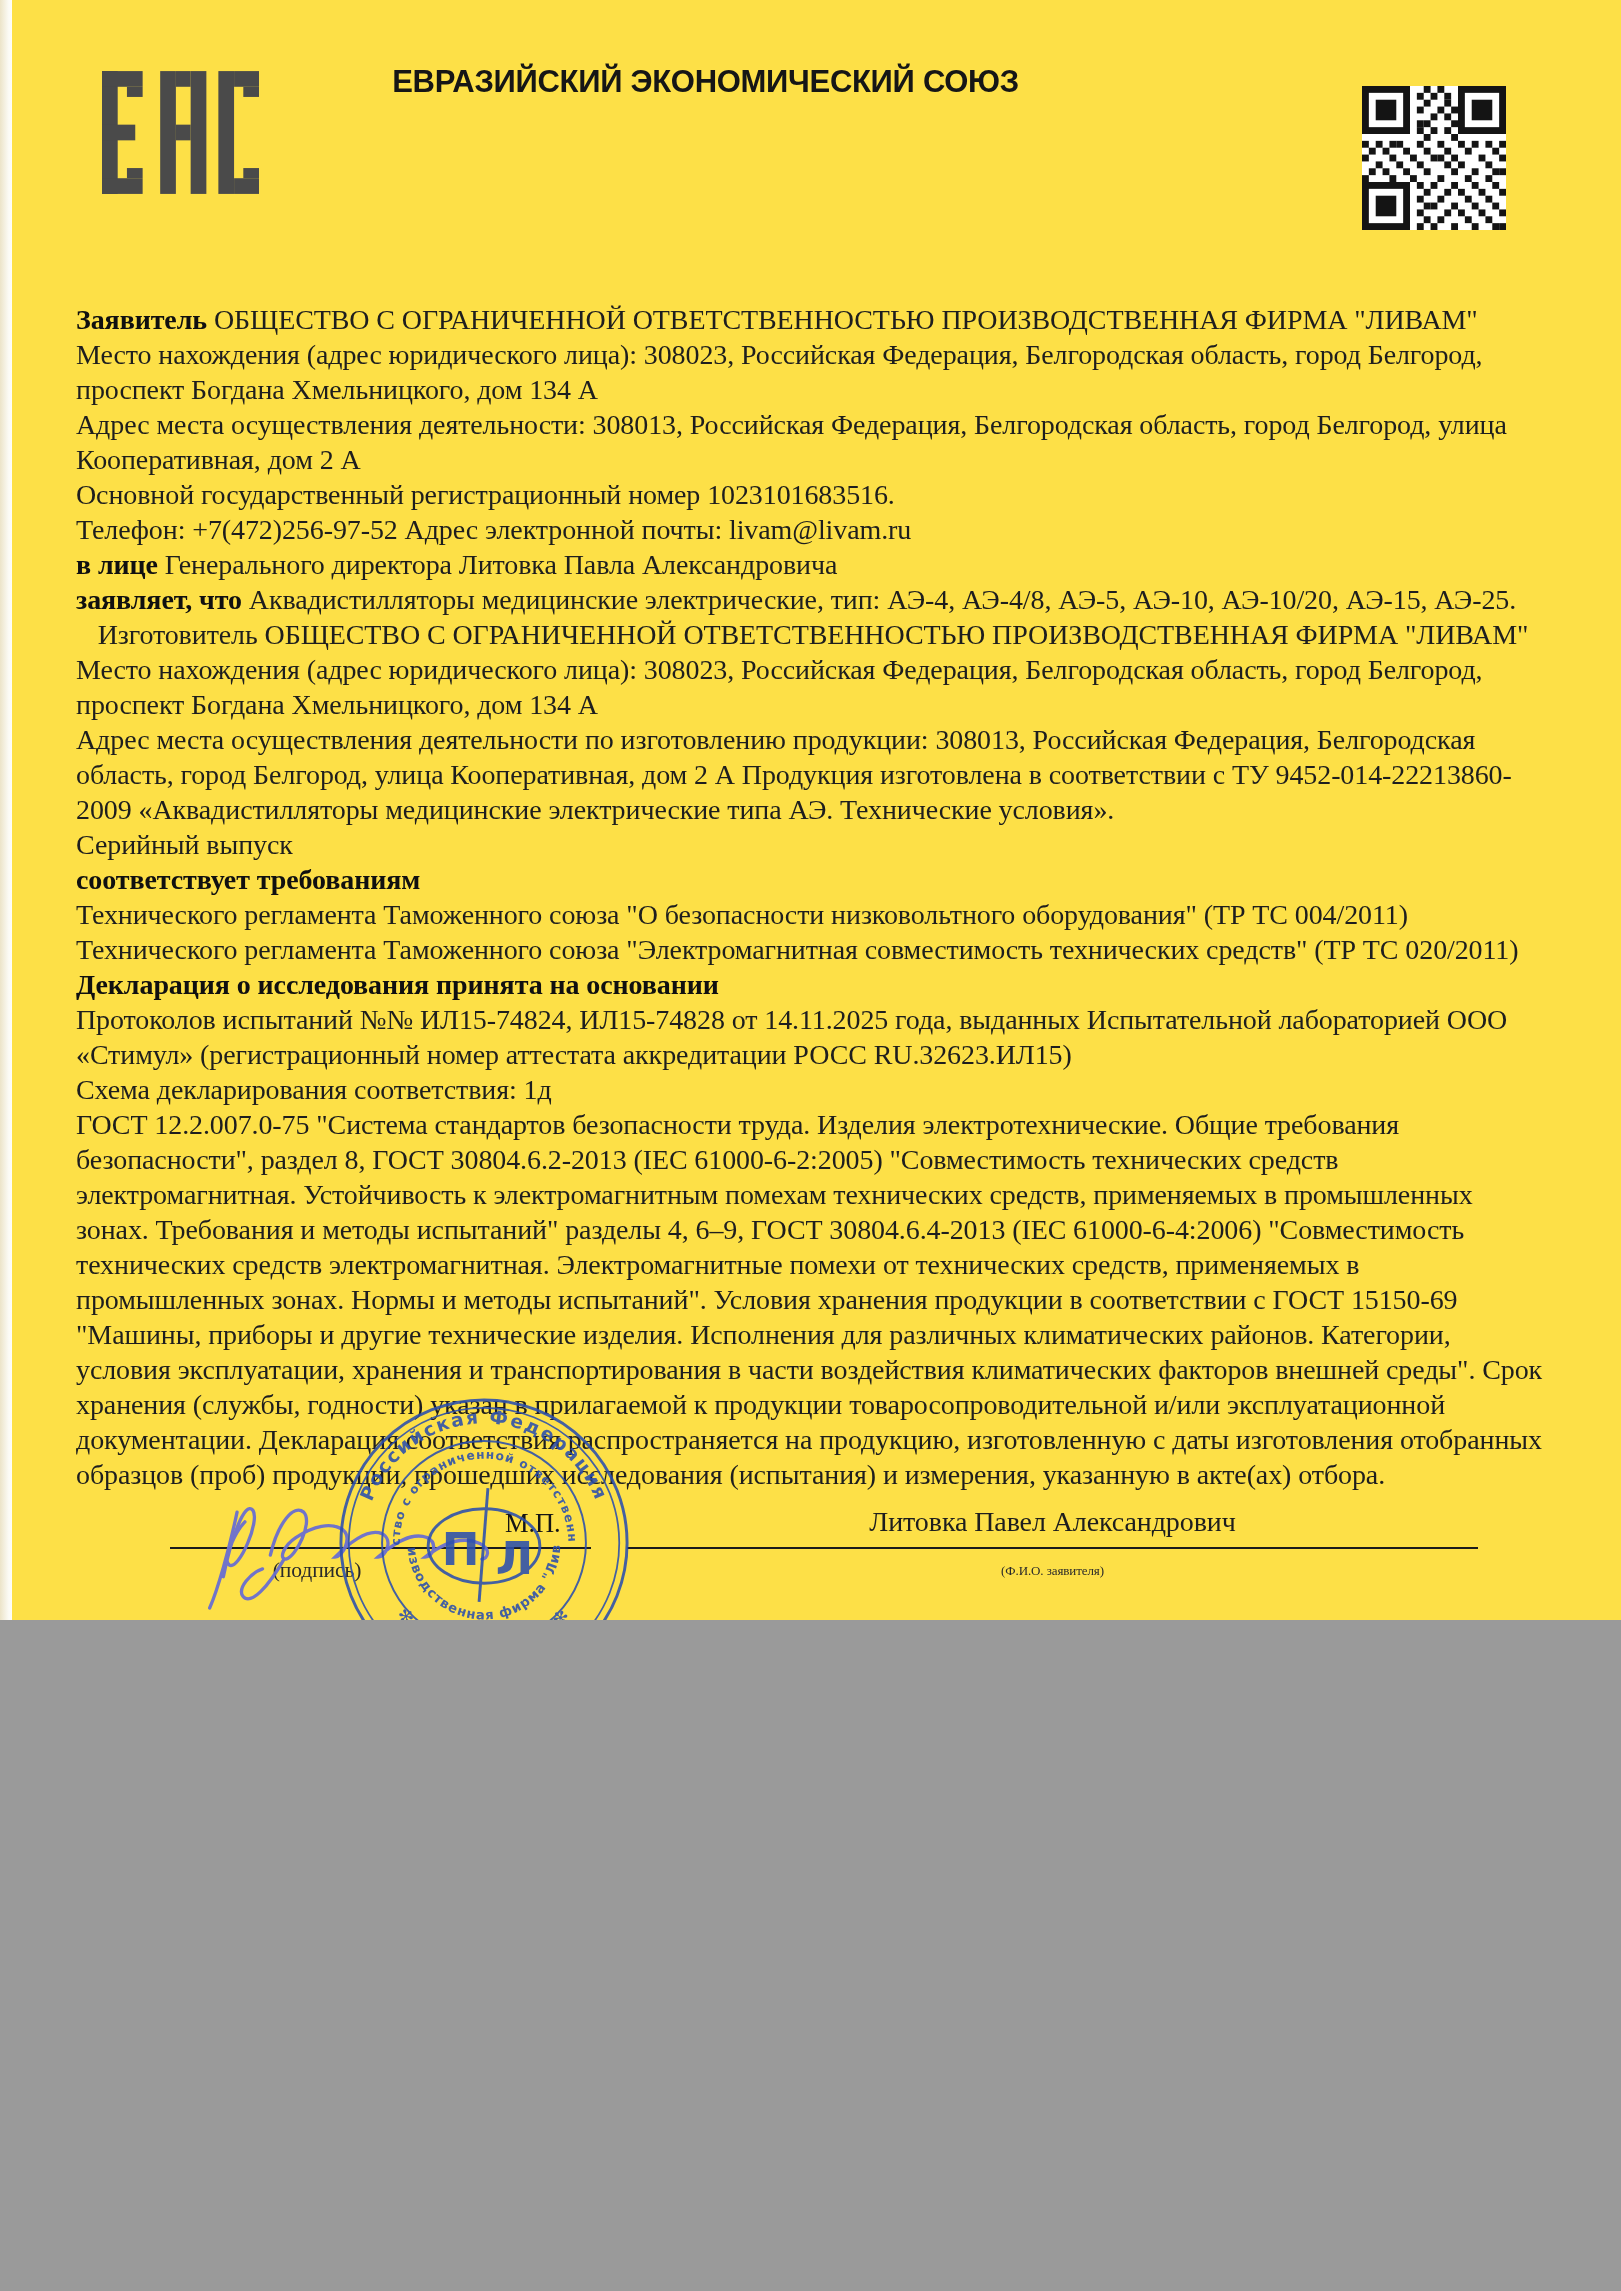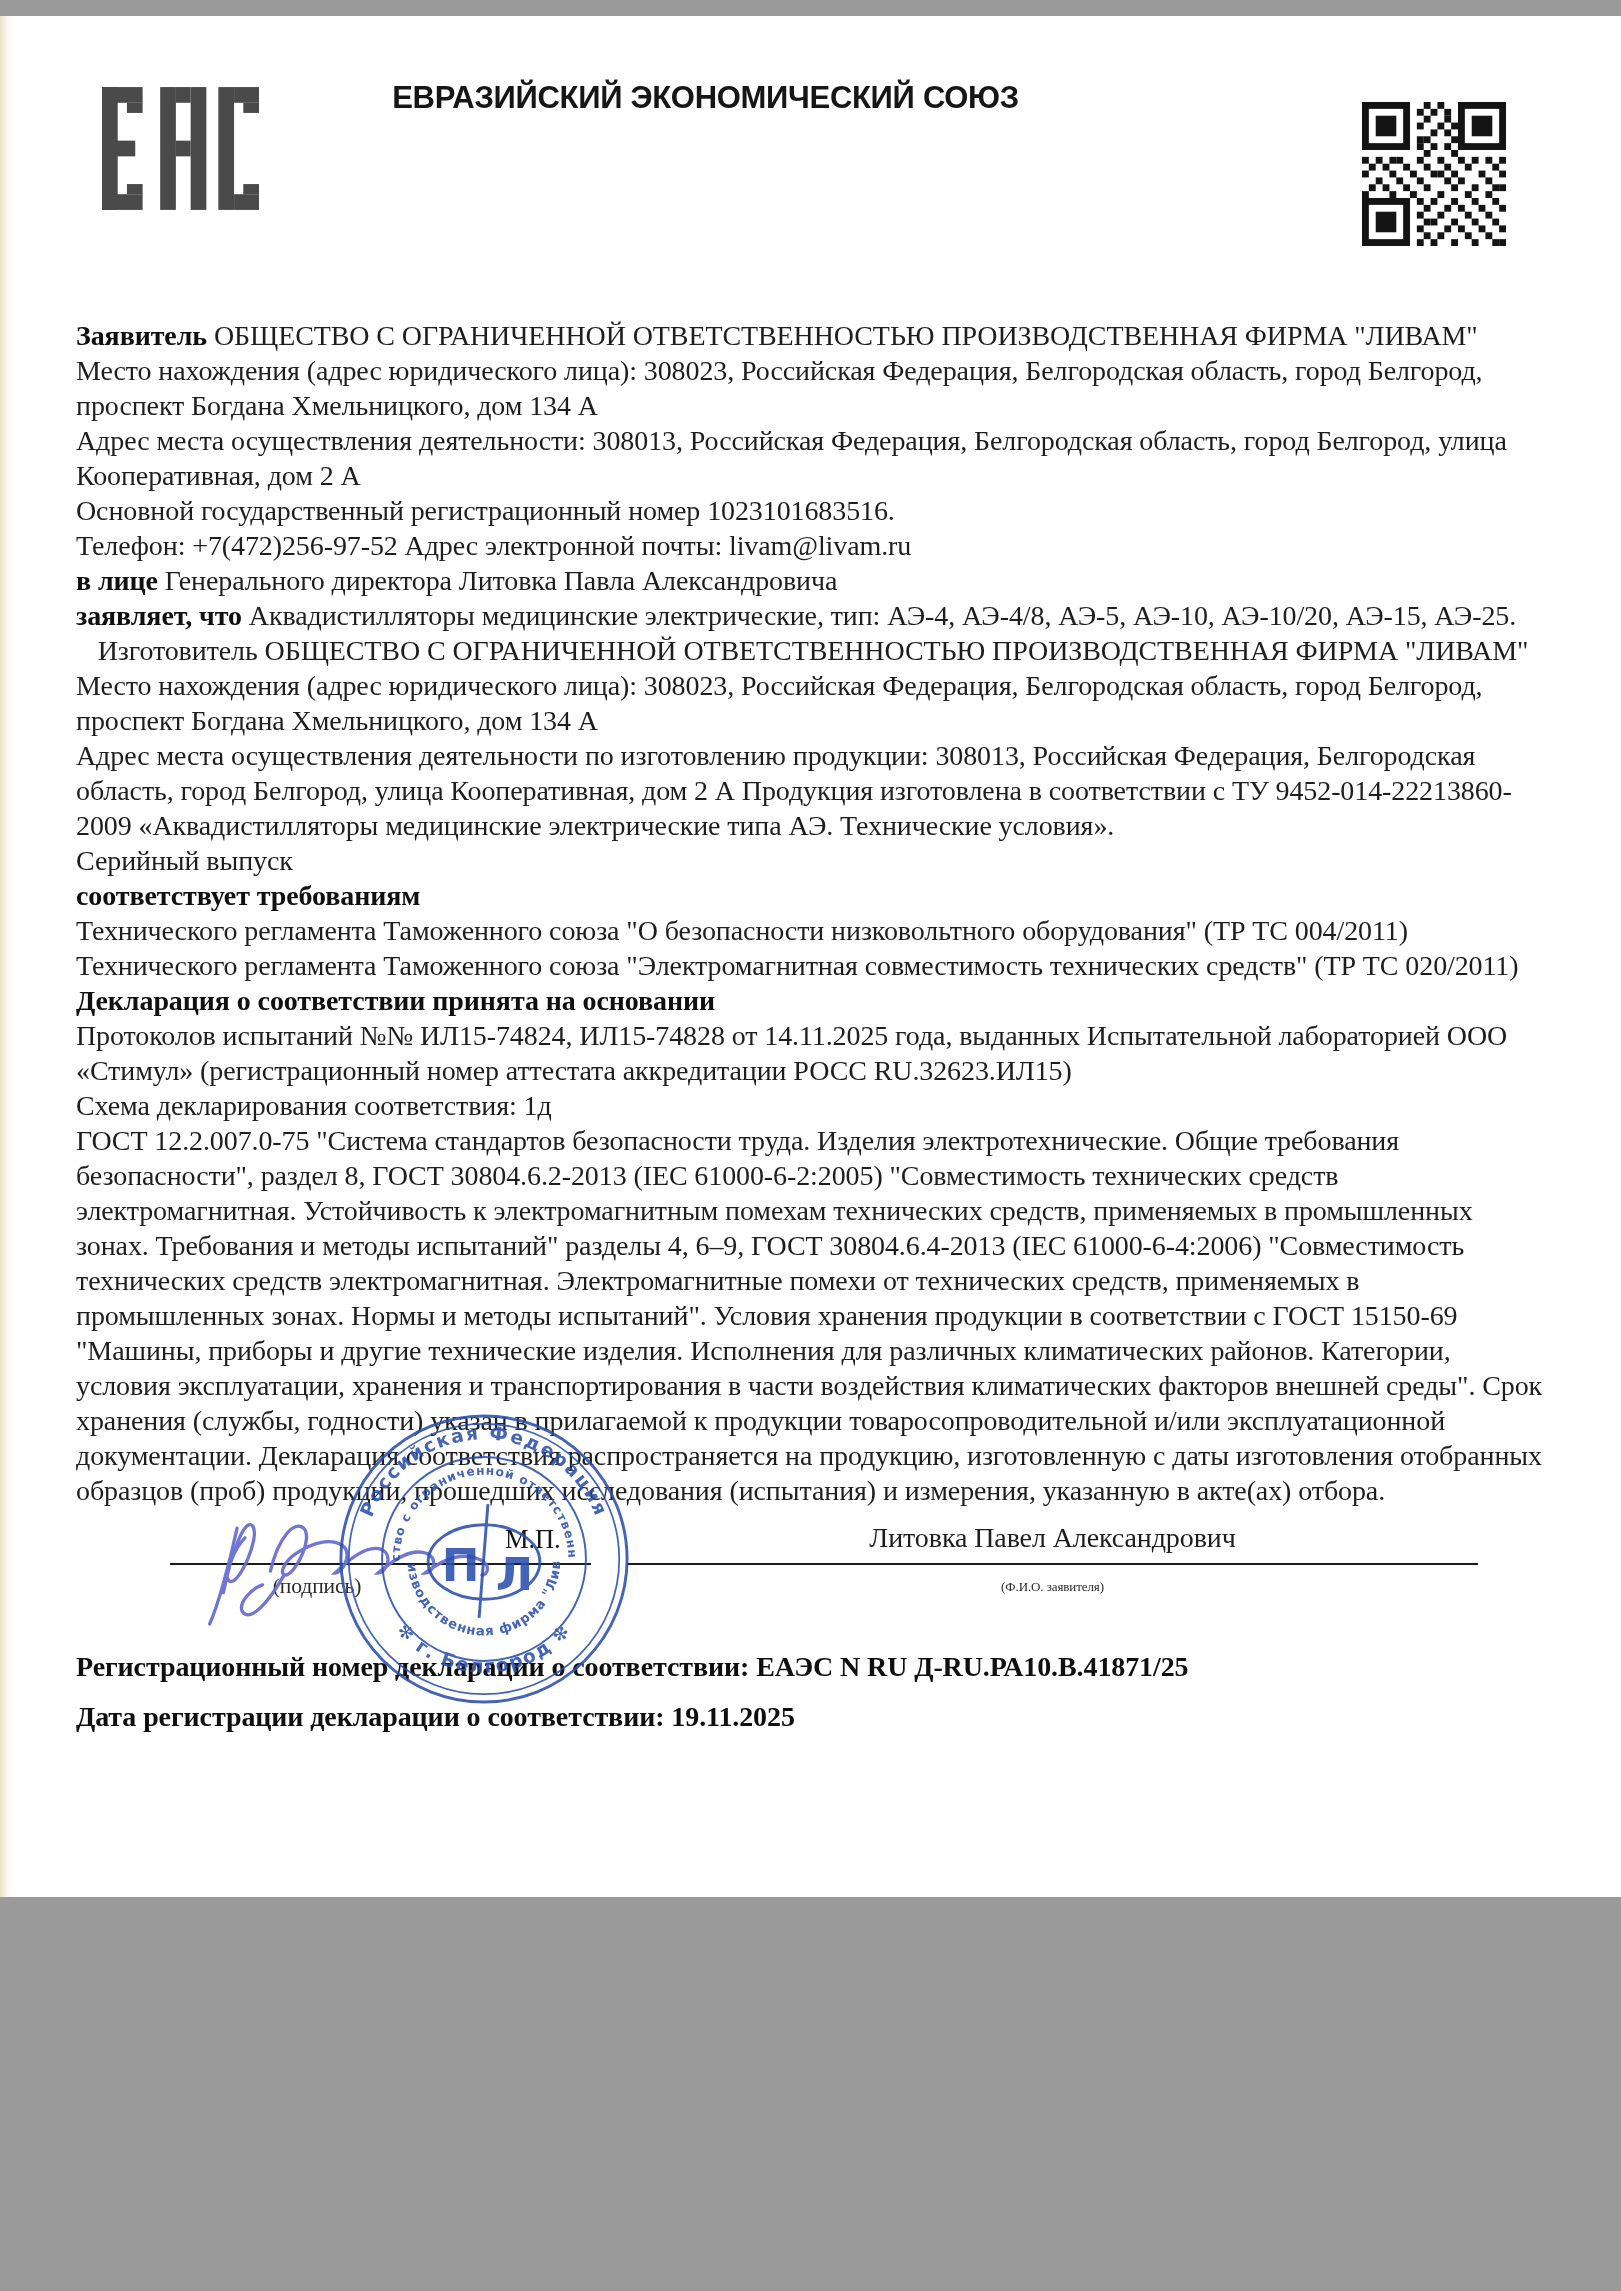--- a/index.html
+++ b/index.html
@@ -1,20 +1,20 @@
 <!DOCTYPE html>
 <html><head>
 <meta charset="utf-8">
 <style>
   html,body{margin:0;padding:0;background:#9a9a9a;}
   .page{
     position:relative;
-    width:1621px;height:1881px;
-    margin:16px auto;
-    background:#ffffff;
+    width:1621px;height:1620px;
+    margin:0 auto;
+    background:#fde047;
     overflow:hidden;
     font-family:"Liberation Serif", serif;
     color:#1e1e1e;
   }
   .scan-edge{
     position:absolute;left:0;top:0;width:11.8px;height:100%;
     background:linear-gradient(90deg,#ece4c9,#fbfaf4 70%,#fefefc);
   }
   
   .eac-logo{position:absolute;left:102px;top:71px;}
@@ -210,21 +210,21 @@
     <p><span>Телефон: +7(472)256-97-52 Адрес электронной почты: livam@livam.ru</span></p>
     <p><b>в лице</b><span> Генерального директора Литовка Павла Александровича</span></p>
     <p class="g14"><b>заявляет, что</b><span> Аквадистилляторы медицинские электрические, тип: АЭ-4, АЭ-4/8, АЭ-5, АЭ-10, АЭ-10/20, АЭ-15, АЭ-25.</span></p>
     <p class="g10"><span>Изготовитель ОБЩЕСТВО С ОГРАНИЧЕННОЙ ОТВЕТСТВЕННОСТЬЮ ПРОИЗВОДСТВЕННАЯ ФИРМА "ЛИВАМ"</span></p>
     <p><span>Место нахождения (адрес юридического лица): 308023, Российская Федерация, Белгородская область, город Белгород, проспект Богдана Хмельницкого, дом 134 А</span></p>
     <p><span>Адрес места осуществления деятельности по изготовлению продукции: 308013, Российская Федерация, Белгородская область, город Белгород, улица Кооперативная, дом 2 А Продукция изготовлена в соответствии с ТУ 9452-014-22213860-2009 «Аквадистилляторы медицинские электрические типа АЭ. Технические условия».</span></p>
     <p><span>Серийный выпуск</span></p>
     <p class="g8"><b>соответствует требованиям</b><span></span></p>
     <p class="g4"><span>Технического регламента Таможенного союза "О безопасности низковольтного оборудования" (ТР ТС 004/2011)</span></p>
     <p class="g4"><span>Технического регламента Таможенного союза "Электромагнитная совместимость технических средств" (ТР ТС 020/2011)</span></p>
-    <p class="g6"><b>Декларация о соответствии принята на основании</b><span></span></p>
+    <p class="g6"><b>Декларация о исследования принята на основании</b><span></span></p>
     <p><span>Протоколов испытаний №№ ИЛ15-74824, ИЛ15-74828 от 14.11.2025 года, выданных Испытательной лабораторией ООО «Стимул» (регистрационный номер аттестата аккредитации РОСС RU.32623.ИЛ15)</span></p>
     <p><span>Схема декларирования соответствия: 1д</span></p>
     <p><span>ГОСТ 12.2.007.0-75 "Система стандартов безопасности труда. Изделия электротехнические. Общие требования безопасности", раздел 8, ГОСТ 30804.6.2-2013 (IEC 61000-6-2:2005) "Совместимость технических средств электромагнитная. Устойчивость к электромагнитным помехам технических средств, применяемых в промышленных зонах. Требования и методы испытаний" разделы 4, 6–9, ГОСТ 30804.6.4-2013 (IEC 61000-6-4:2006) "Совместимость технических средств электромагнитная. Электромагнитные помехи от технических средств, применяемых в промышленных зонах. Нормы и методы испытаний". Условия хранения продукции в соответствии с ГОСТ 15150-69 "Машины, приборы и другие технические изделия. Исполнения для различных климатических районов. Категории, условия эксплуатации, хранения и транспортирования в части воздействия климатических факторов внешней среды". Срок хранения (службы, годности) указан в прилагаемой к продукции товаросопроводительной и/или эксплуатационной документации. Декларация соответствия распространяется на продукцию, изготовленную с даты изготовления отобранных образцов (проб) продукции, прошедших исследования (испытания) и измерения, указанную в акте(ах) отбора.</span></p>
 
 
     <div class="sig-row">
       <div class="mp-label">М.П.</div>
       <div class="sig-line left"></div>
       <div class="sig-cap left">(подпись)</div>
       <div class="declarant-name">Литовка Павел Александрович</div>

